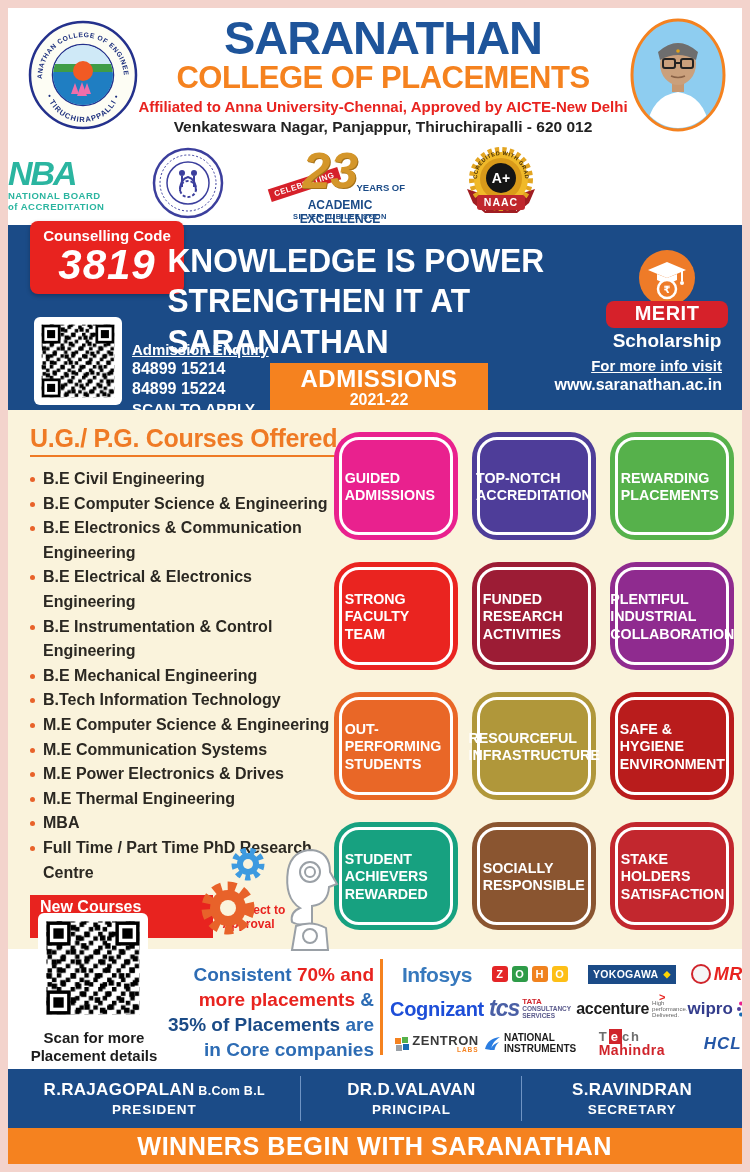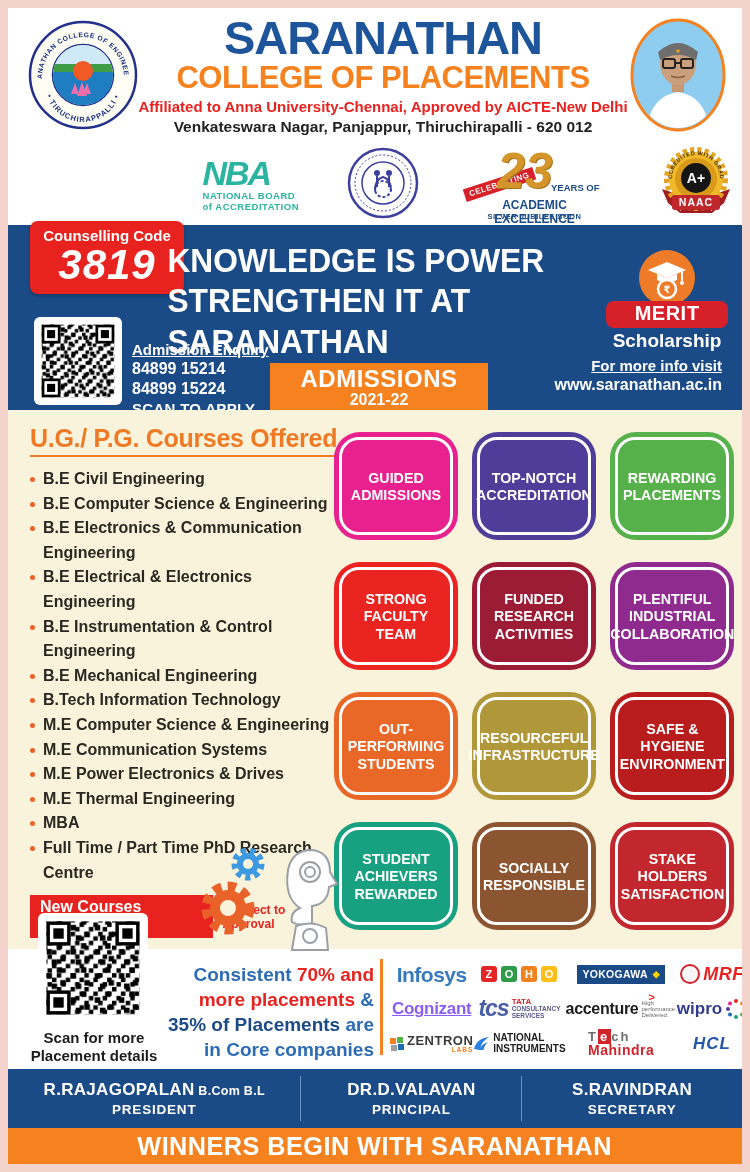--- a/index.html
+++ b/index.html
@@ -9,21 +9,21 @@
 
   
   .header { height:217px; position:relative; background:#fff; }
   .seal { position:absolute; left:20px; top:12px; }
   .founder { position:absolute; right:16px; top:10px; }
   .title-block { position:absolute; left:130px; top:6px; width:490px; text-align:center; }
   .t1 { font-size:47px; font-weight:800; color:#1e549a; letter-spacing:-1px; line-height:1.02; }
   .t2 { font-size:31px; font-weight:800; color:#f5821f; letter-spacing:-0.5px; line-height:1.05; }
   .t3 { font-size:15px; font-weight:700; color:#e8231f; margin-top:4px; }
   .t4 { font-size:15.5px; font-weight:600; color:#222; margin-top:3px; }
-  .accred-row { position:absolute; left:0; right:0; bottom:2px; height:76px; display:flex; align-items:center; justify-content:flex-end; gap:48px; }
+  .accred-row { position:absolute; left:0; right:0; bottom:2px; height:76px; display:flex; align-items:center; justify-content:flex-start; gap:48px; }
   .nba { text-align:left; color:#2bb5a0; }
   .nba-big { font-size:34px; font-weight:900; letter-spacing:-2px; line-height:0.9; font-style:italic; }
   .nba-s1 { font-size:9.5px; font-weight:700; letter-spacing:0.5px; margin-top:2px; }
   .nba-s2 { font-size:9.5px; font-weight:700; letter-spacing:0.5px; }
   .years { position:relative; width:135px; height:74px; }
   .years-ribbon { position:absolute; left:-4px; top:30px; transform:rotate(-18deg); background:#d6212a; color:#fff; font-size:8px; font-weight:800; padding:2px 5px; letter-spacing:0.5px; }
   .years-num { position:absolute; left:30px; top:-6px; font-size:50px; font-weight:900; font-style:italic; color:#d4962a; text-shadow:1px 1px 0 #a5721a; }
   .years-of { position:absolute; left:84px; top:34px; font-size:9.5px; font-weight:700; color:#1b4b87; }
   .years-l2 { position:absolute; left:0; top:50px; width:135px; text-align:center; font-size:12px; font-weight:800; color:#1b4b87; }
   .years-l3 { position:absolute; left:0; top:64px; width:135px; text-align:center; font-size:7.5px; font-weight:700; color:#1b4b87; letter-spacing:0.5px; }
@@ -59,41 +59,41 @@
   .course-list li { position:relative; padding-left:13px; font-size:16px; font-weight:700; color:#2b2822; line-height:24.6px; }
   .course-list li::before { content:""; position:absolute; left:0; top:10px; width:5px; height:5px; border-radius:50%; background:#e8622a; }
   .newc-row { margin-top:10px; display:flex; align-items:center; gap:10px; }
   .newc-badge { background:#e8231f; color:#fff; font-size:16px; font-weight:800; padding:3px 10px 4px; }
   .newc-note { color:#e8231f; font-size:12px; font-weight:700; }
   .newc-list { list-style:none; margin-top:8px; width:230px; }
   .newc-list li { position:relative; padding-left:13px; font-size:16px; font-weight:700; color:#2b2822; line-height:23px; margin-bottom:6px; }
   .newc-list li::before { content:""; position:absolute; left:0; top:9px; width:5px; height:5px; border-radius:50%; background:#e8622a; }
   .robot { position:absolute; left:192px; top:432px; z-index:2; }
   .hl-grid { position:absolute; left:326px; top:22px; display:grid; grid-template-columns:repeat(3,124px); gap:22px 14px; }
-  .hl { height:108px; border-radius:26px; position:relative; display:flex; align-items:center; justify-content:center; text-align:center; padding:8px; }
+  .hl { height:108px; border-radius:26px; position:relative; display:flex; align-items:center; justify-content:center; padding:8px; }
   .hl::before { content:""; position:absolute; inset:5px; border:3px solid #fff; border-radius:20px; }
   .hl span { color:#fff; font-size:15px; font-weight:800; line-height:1.15; transform:scaleX(0.95); letter-spacing:0; }
 
   
   .strip { height:120px; background:#fff; position:relative; }
   .strip-qr { position:absolute; left:30px; top:-36px; }
   .scan-caption { position:absolute; left:8px; top:80px; width:156px; text-align:center; font-size:15px; font-weight:700; color:#1c1c1c; line-height:1.2; }
   .blurb { position:absolute; left:148px; top:13px; width:218px; text-align:right; font-size:19px; line-height:1.32; color:#2d6cb4; font-weight:600; }
   .blurb .rb { color:#e8231f; font-weight:800; }
   .blurb .nb { color:#1b4b87; font-weight:800; }
   .strip-divider { position:absolute; left:372px; top:10px; bottom:14px; width:2.5px; background:#f5821f; }
   .logo-grid { position:absolute; left:382px; right:6px; top:8px; bottom:8px; display:grid; grid-template-columns:repeat(4,1fr); grid-template-rows:repeat(3,1fr); align-items:center; justify-items:center; }
   .lg { display:flex; align-items:center; gap:3px; line-height:1; }
   .lg-infosys { font-size:21px; font-weight:700; color:#3779bd; letter-spacing:-0.5px; }
   .zoho-tile { display:inline-flex; width:16px; height:16px; border-radius:3px; color:#fff; font-size:11px; font-weight:800; align-items:center; justify-content:center; margin-right:1px; }
   .lg-yoko { background:#1b4b87; color:#fff; font-size:10.5px; font-weight:800; padding:4px 5px; letter-spacing:0.3px; }
   .yoko-d { color:#ffd400; font-size:9px; margin-left:2px; }
   .mrf-circ { width:20px; height:20px; border:2px solid #d0242b; border-radius:50%; background:#f6f6f6; display:inline-block; }
   .lg-mrf { font-size:18px; font-weight:900; font-style:italic; color:#e8231f; letter-spacing:0.5px; }
-  .lg-cog { font-size:17px; font-weight:700; color:#8b5cf6; letter-spacing:-0.3px;text-decoration:underline; }
+  .lg-cog { font-size:20px; font-weight:700; color:#1d4ed8; letter-spacing:-0.3px; }
   .lg-tcs-mark { font-size:23px; font-weight:700; font-style:italic; color:#4a5fa5; letter-spacing:-1px; }
   .tcs-lines { text-align:left; color:#5a5a8c; }
   .tcs-l1 { font-size:8px; font-weight:800; color:#d0242b; }
   .tcs-l2 { font-size:6.5px; font-weight:700; }
   .lg-acc { position:relative; text-align:left; }
   .acc-name { font-size:16px; font-weight:600; color:#1c1c1c; letter-spacing:-0.3px; }
   .acc-gt { position:absolute; top:-7px; right:22px; color:#e8231f; font-weight:900; font-size:11px; }
   .acc-tag { font-size:6px; color:#666; margin-top:1px; }
   .lg-wipro { font-size:17px; font-weight:700; color:#333c8c; }
   .zen-text { font-size:13px; font-weight:800; color:#3a3a3a; letter-spacing:0.5px; text-align:left; }

